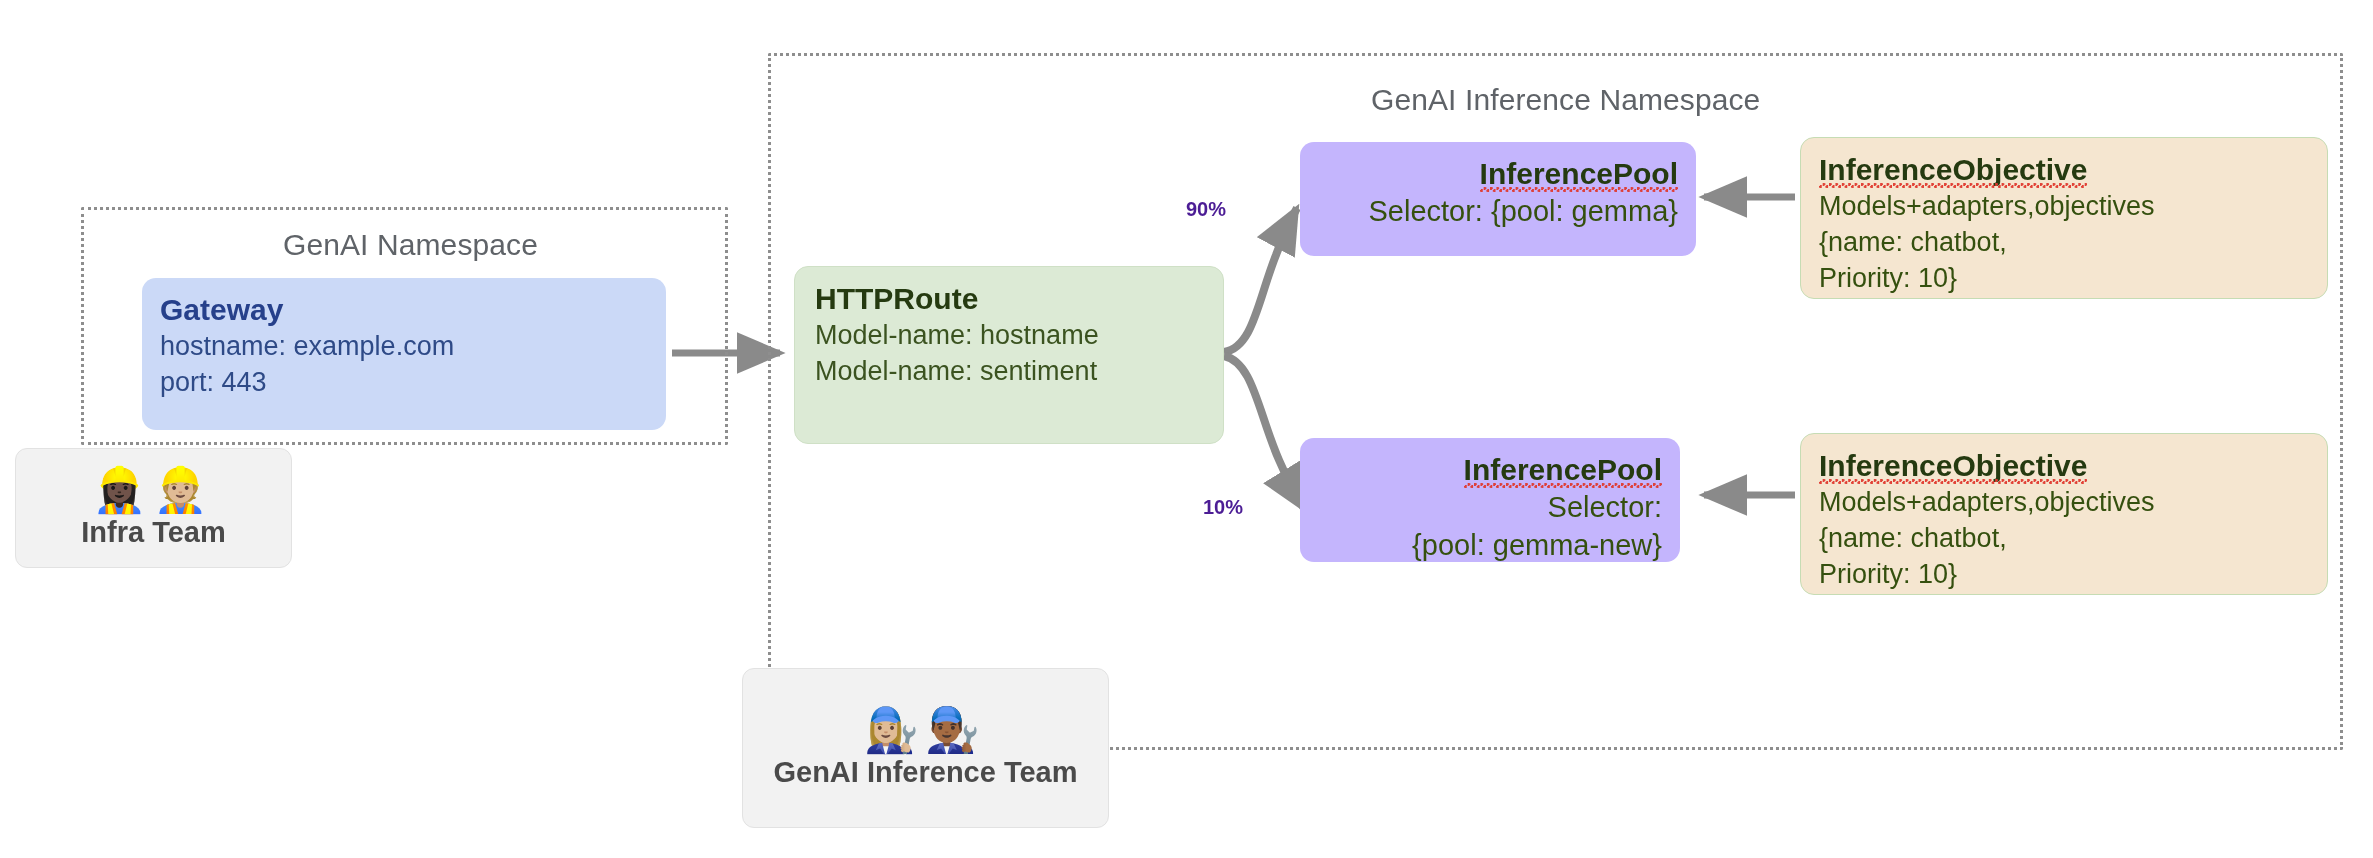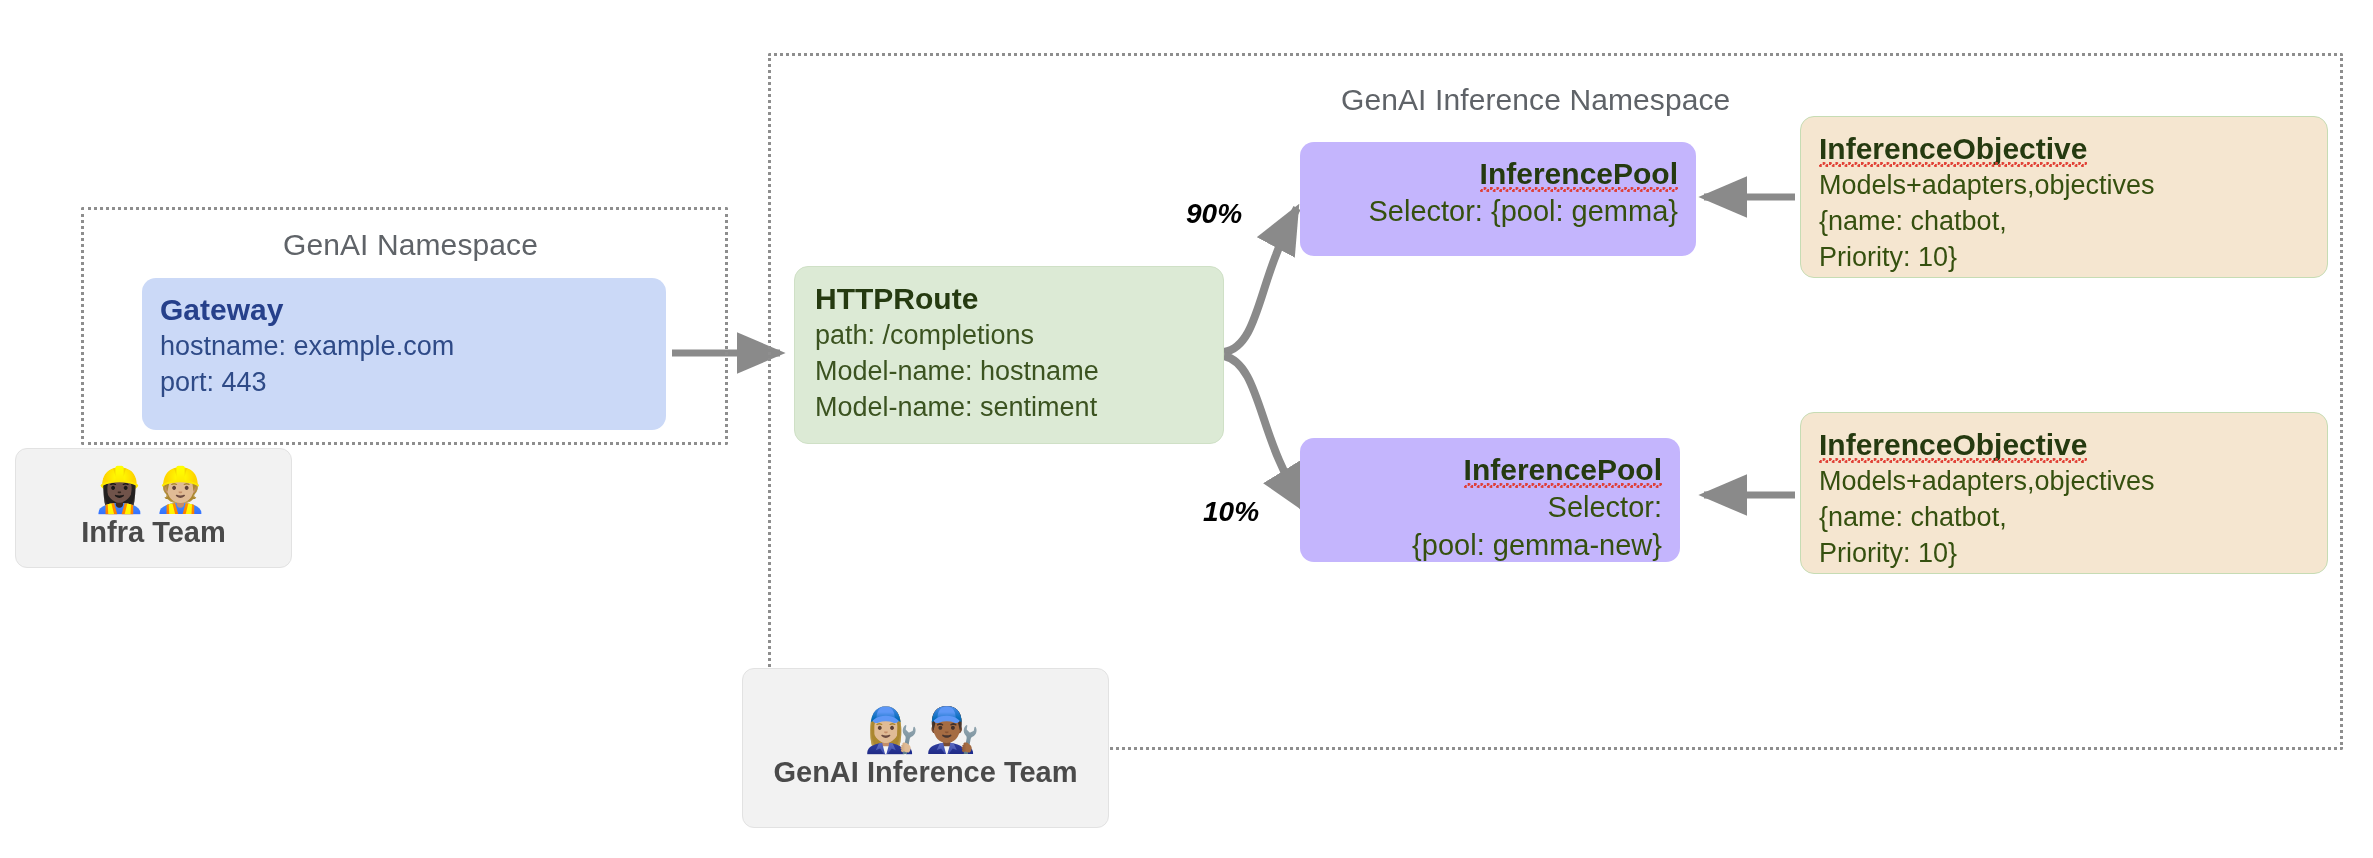--- a/index.html
+++ b/index.html
@@ -106,20 +106,21 @@
     color: #2c4019;
     text-align: right;
   }
   .node.pool .node-title { color: #253a10; }
   .node.pool .node-line  { color: #35500f; }
 
   .node.objective {
     background: #f5e6d0;
     border: 1px solid #c6dcb4;
     color: #2c4019;
+    margin-top: 21px;
   }
   .node.objective .node-title { color: #253a10; }
   .node.objective .node-line  { color: #35500f; }
 
   
   .team-card {
     position: absolute;
     background: #f2f2f2;
     border: 1px solid #e2e2e2;
     border-radius: 12px;
@@ -139,25 +140,24 @@
   .team-label {
     color: #4a4a4a;
     font-size: 29px;
     font-weight: bold;
     white-space: nowrap;
   }
 
   
   .edge-label {
     position: absolute;
-    color: #000000;
-    font-size: 28px;
+    color: #4c1d95;
+    font-size: 20px;
     font-weight: bold;
     white-space: nowrap;
-    font-style: italic;
   }
 
   
   #edges {
     position: absolute;
     left: 0;
     top: 0;
     width: 2373px;
     height: 858px;
     pointer-events: none;
@@ -196,31 +196,30 @@
 
     <g>
       <line x1="1795" y1="495" x2="1704" y2="495" stroke="#8a8a8a" stroke-width="7" marker-end="url(#arrowhead)"></line>
     </g>
   </svg>
 
   <div class="ns-frame" style="left:81px; top:207px; width:647px; height:238px;"></div>
   <div class="ns-title" style="left:283px; top:228px;">GenAI Namespace</div>
 
   <div class="ns-frame" style="left:768px; top:53px; width:1575px; height:697px;"></div>
-  <div class="ns-title" style="left:1341px; top:83px;">GenAI Inference Namespace</div>
+  <div class="ns-title" style="left:1371px; top:83px;">GenAI Inference Namespace</div>
 
   <div class="node gateway" style="left:142px; top:278px; width:524px; height:152px;">
     <div class="node-title">Gateway</div>
     <div class="node-line">hostname: example.com</div>
     <div class="node-line">port: 443</div>
   </div>
 
   <div class="node route" style="left:794px; top:266px; width:430px; height:178px;padding-left:20px;">
     <div class="node-title">HTTPRoute</div>
-    <div class="node-line">path: /completions</div>
     <div class="node-line">Model-name: hostname</div>
     <div class="node-line">Model-name: sentiment</div>
   </div>
 
   <div class="node pool" style="left:1300px; top:142px; width:396px; height:114px;">
     <div class="node-title squiggle">InferencePool</div>
     <div class="node-line sans">Selector: {pool: gemma}</div>
   </div>
 
   <div class="node pool" style="left:1300px; top:438px; width:380px; height:124px;">

